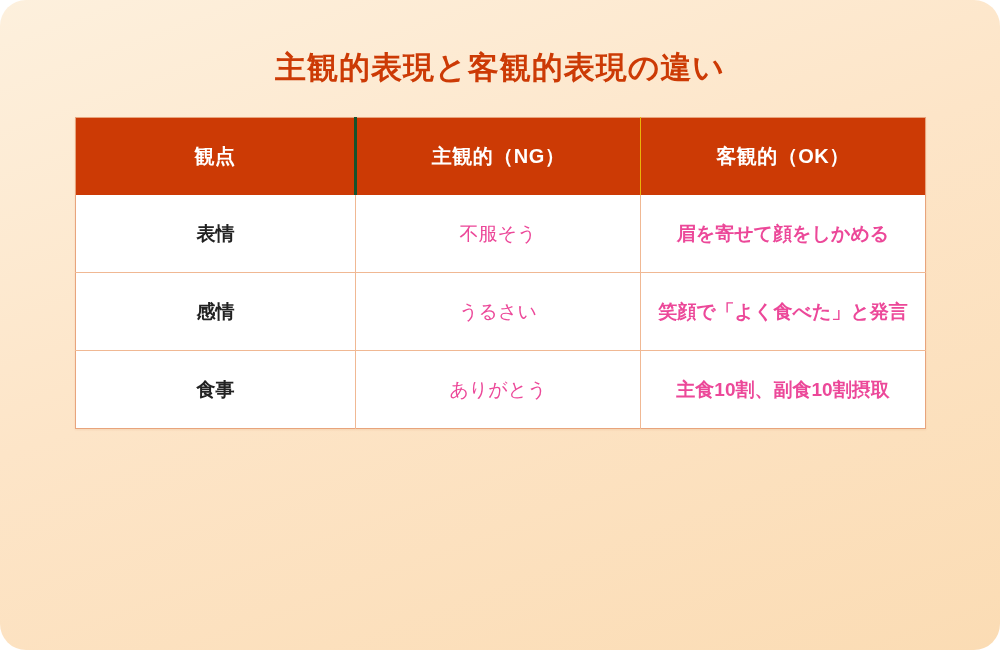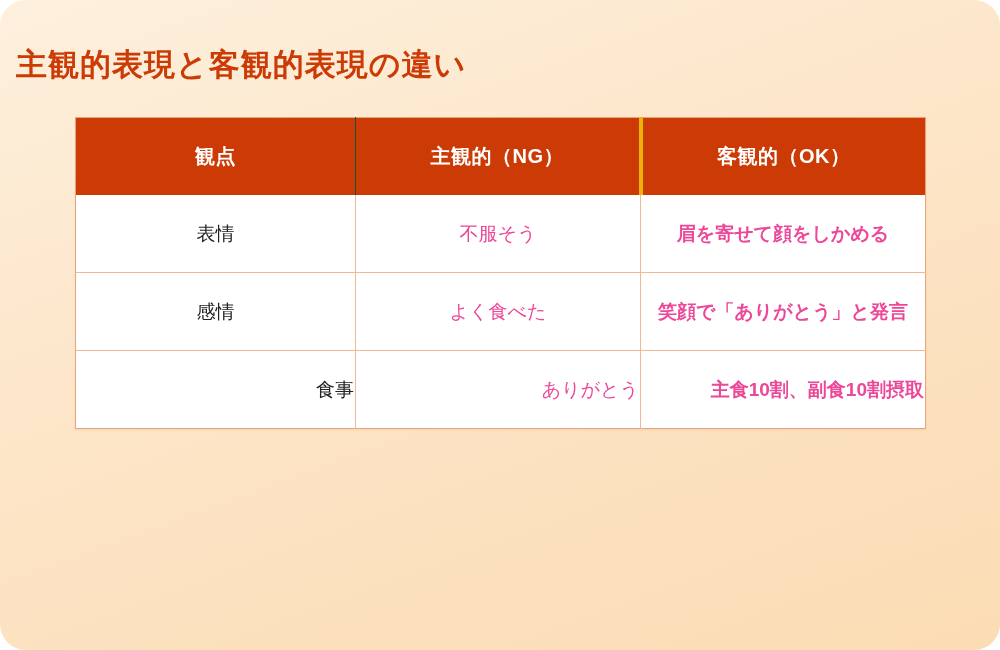--- a/index.html
+++ b/index.html
@@ -15,23 +15,23 @@
   .page {
     position: relative;
     width: 1000px;
     height: 650px;
     box-sizing: border-box;
     border-radius: 26px;
     overflow: hidden;
     background: linear-gradient(160deg, #fdf0dd 0%, #fde5c8 45%, #fbdcb4 100%);
   }
   .title {
-    text-align: left;
-    margin: 16px;
-    padding-top: 28px;
+    text-align: center;
+    margin: 0;
+    padding-top: 47px;
     font-size: 31px;
     font-weight: bold;
     color: #cc3a05;
     letter-spacing: 1px;
   }
   .table-wrap {
     position: absolute;
     left: 75px;
     top: 117px;
     width: 850px;
@@ -47,44 +47,43 @@
     background: #cc3a05;
     color: #ffffff;
     font-size: 20px;
     font-weight: bold;
     height: 75px;
     text-align: center;
     border-right: 1px solid #d9garbage;
     letter-spacing: 0.5px;
   }
   thead th.col-view {
-    border-right: 1px solid #14532d;
+    border-right: 3px solid #14532d;
   }
   thead th.col-ng {
-    border-right: 4px solid #eab308;
+    border-right: 1px solid #eab308;
   }
   tbody td {
     height: 75px;
     text-align: center;
     font-size: 19px;
     color: #ec4899;
     border-bottom: 1px solid #f0b893;
     border-right: 1px solid #f0b893;
     background: #ffffff;
   }
   tbody td:last-child {
     border-right: none;
     font-weight: bold;
   }
   tbody tr:last-child td {
     border-bottom: none;
-    text-align: right;
   }
   tbody td.cell-view {
-    font-weight: normal;
+    font-weight: bold;
     color: #222222;
   }
   table {
     border: 1px solid #e8a47c;
   }
   .col-1 { width: 280px; }
   .col-2 { width: 285px; }
   .col-3 { width: 285px; }
 </style>
 </head>
@@ -109,22 +108,22 @@
         </tr>
       </thead>
       <tbody>
         <tr>
           <td class="cell-view">表情</td>
           <td>不服そう</td>
           <td>眉を寄せて顔をしかめる</td>
         </tr>
         <tr>
           <td class="cell-view">感情</td>
-          <td>よく食べた</td>
-          <td>笑顔で「ありがとう」と発言</td>
+          <td>うるさい</td>
+          <td>笑顔で「よく食べた」と発言</td>
         </tr>
         <tr>
           <td class="cell-view">食事</td>
           <td>ありがとう</td>
           <td>主食10割、副食10割摂取</td>
         </tr>
       </tbody>
     </table>
   </div>
 

